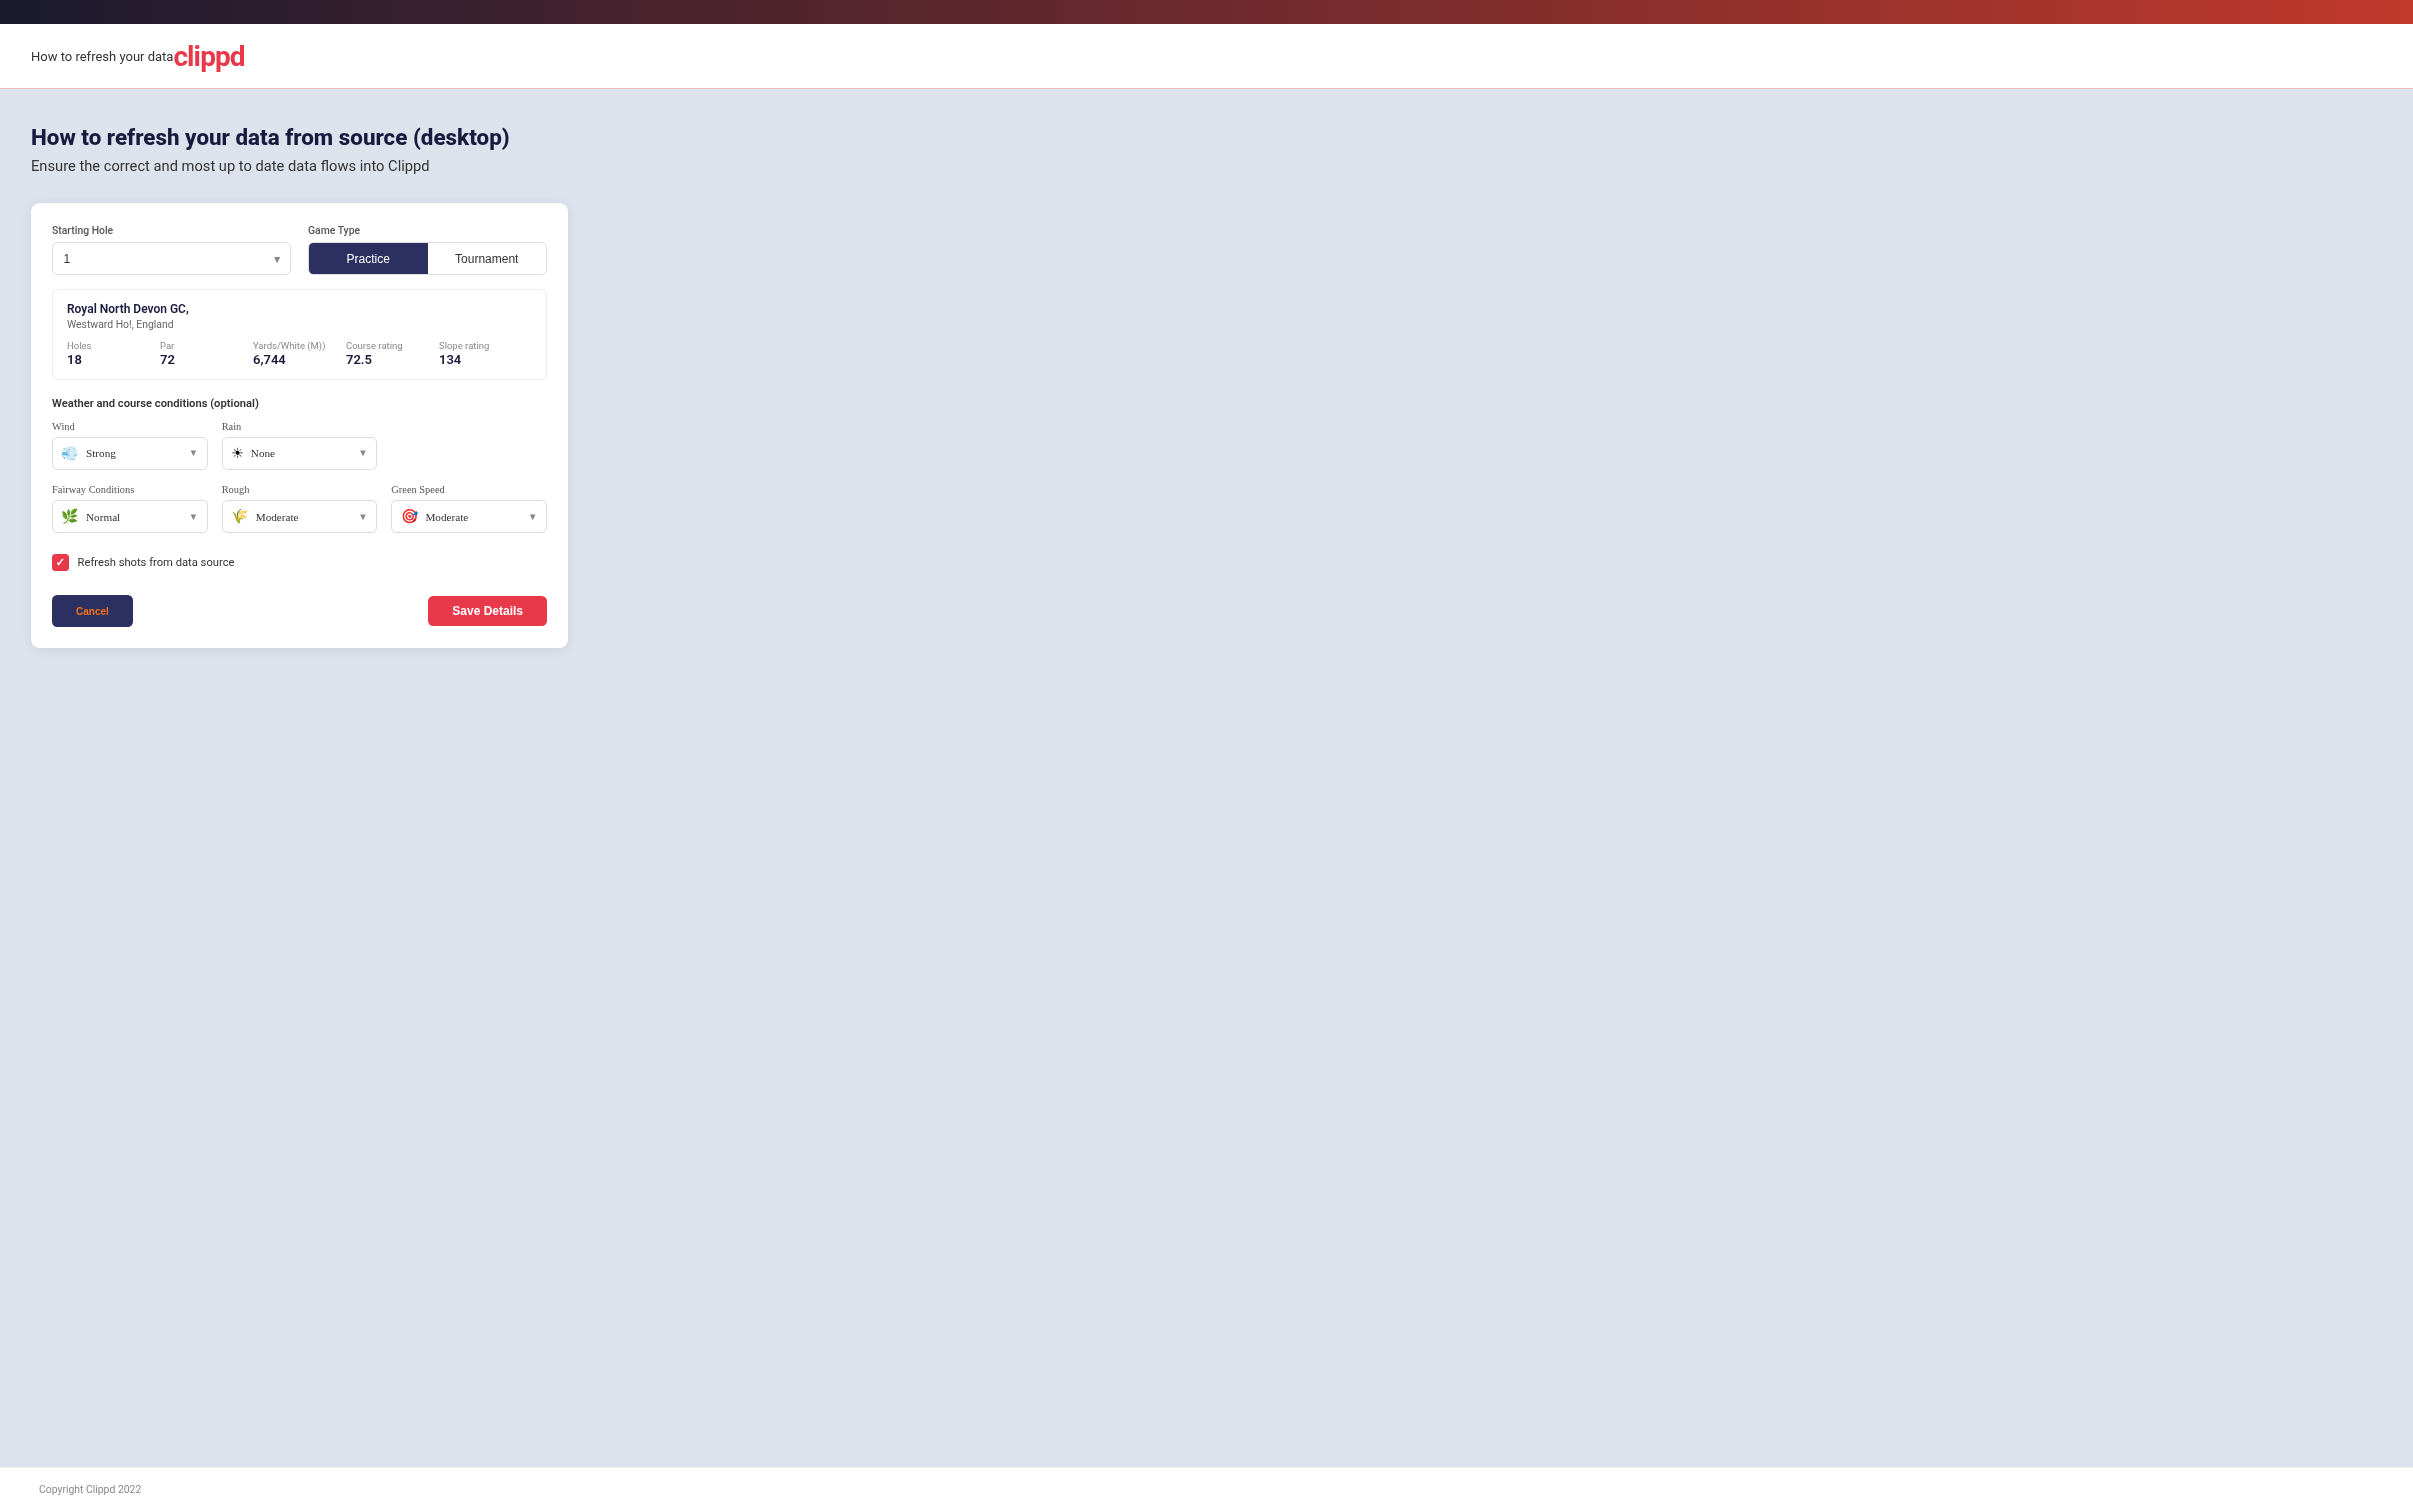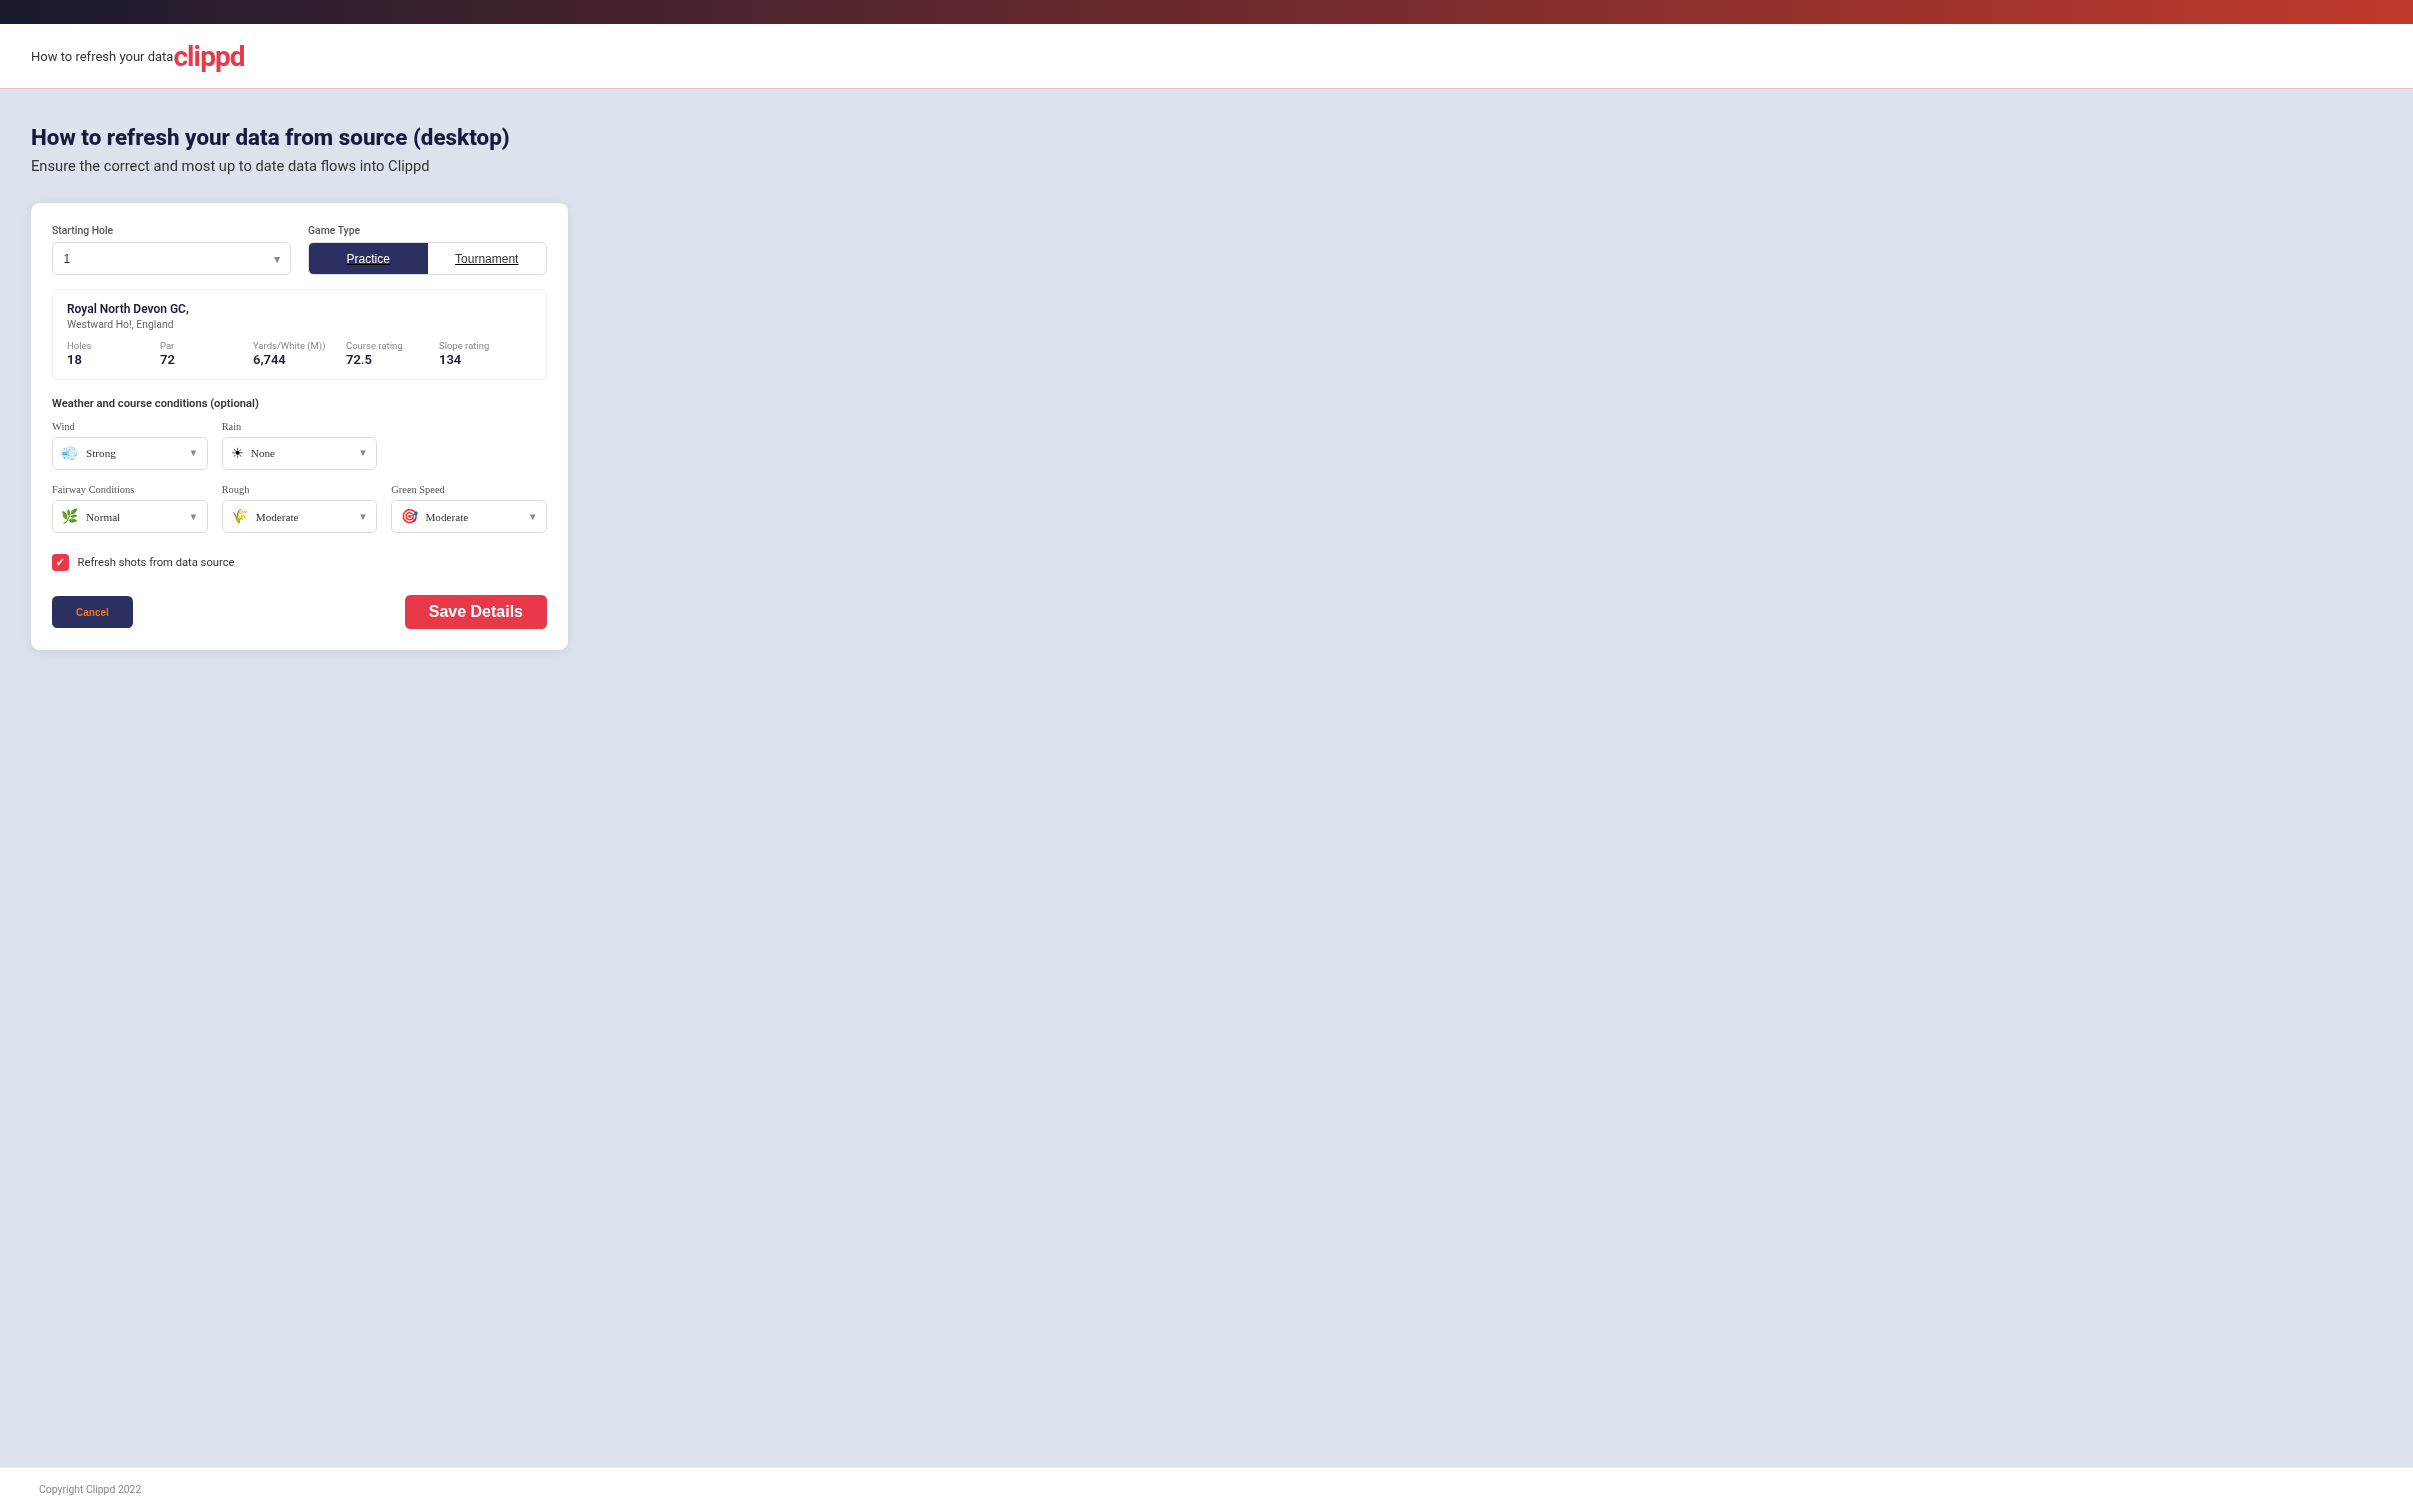--- a/index.html
+++ b/index.html
@@ -128,21 +128,20 @@
       margin-bottom: 5.2px;
       display: block;
       font-weight: 500;
     }
 
     .game-type-buttons {
       display: flex;
       border-radius: 5.2px;
       overflow: hidden;
       border: 0.9px solid #ddd;
-      text-decoration: underline;
     }
 
     .game-type-btn {
       flex: 1;
       padding: 8.6px;
       border: none;
       cursor: pointer;
       font-size: 12px;
       font-weight: 500;
       transition: background 0.2s;
@@ -296,21 +295,21 @@
       font-weight: 600;
       cursor: pointer;
     }
 
     .btn-save {
       background: #e8394a;
       color: #fff;
       border: none;
       border-radius: 5.2px;
       padding: 8px 24px;
-      font-size: 16px;
+      font-size: 12px;
       font-weight: 600;
       cursor: pointer;
     }
 
     
     .instruction-panel {
       flex: 1;
       padding-top: 35px;
     }
 

